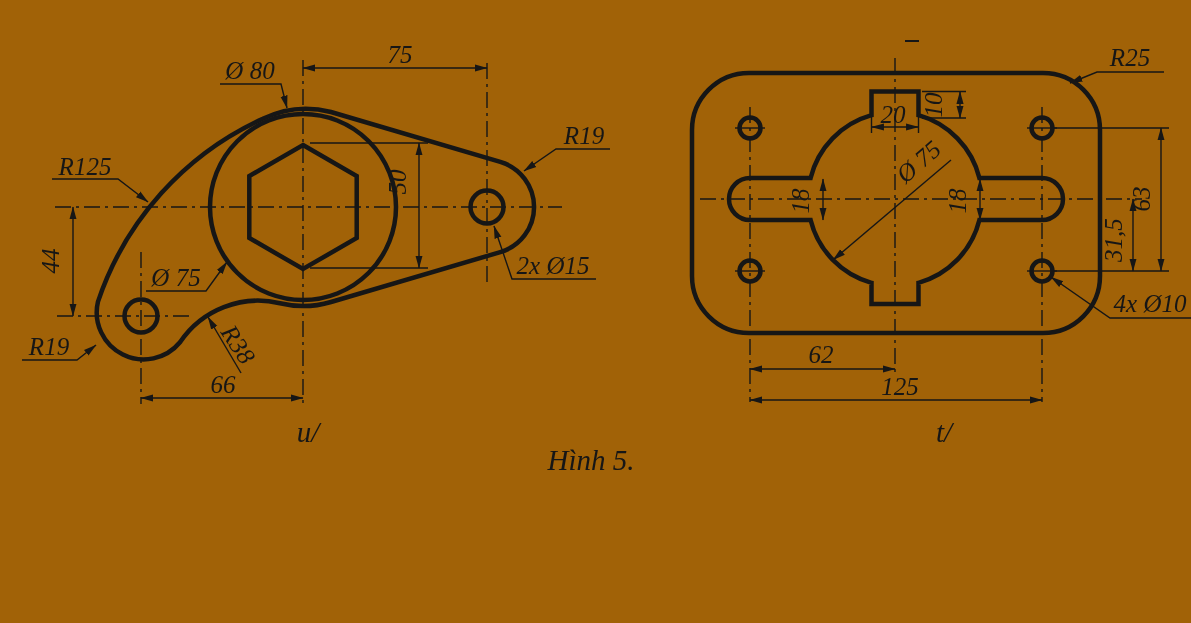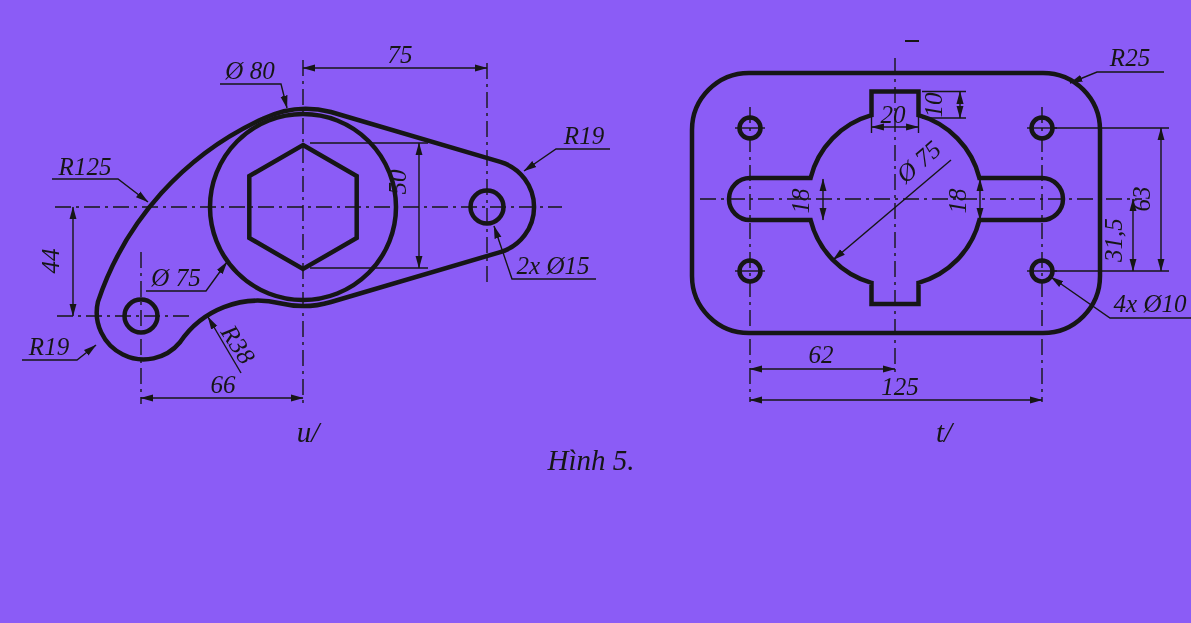--- a/index.html
+++ b/index.html
@@ -1,16 +1,16 @@
 <!DOCTYPE html>
 <html><head>
 <meta charset="utf-8">
 <style>
   html,body{margin:0;padding:0;background:#fff;}
-  .page{position:relative;width:1191px;height:623px;background:#8b5cf6;overflow:hidden;
+  .page{position:relative;width:1191px;height:623px;background:#a16207;overflow:hidden;
         font-family:"Liberation Serif", serif;}
   svg{position:absolute;left:0;top:0;}
   text{font-family:"Liberation Serif", serif;font-style:italic;fill:#161616;}
   .dim{font-size:25px;}
   .viewlabel{font-size:29px;}
   .caption{font-size:29px;}
 </style>
 </head>
 <body>
 

